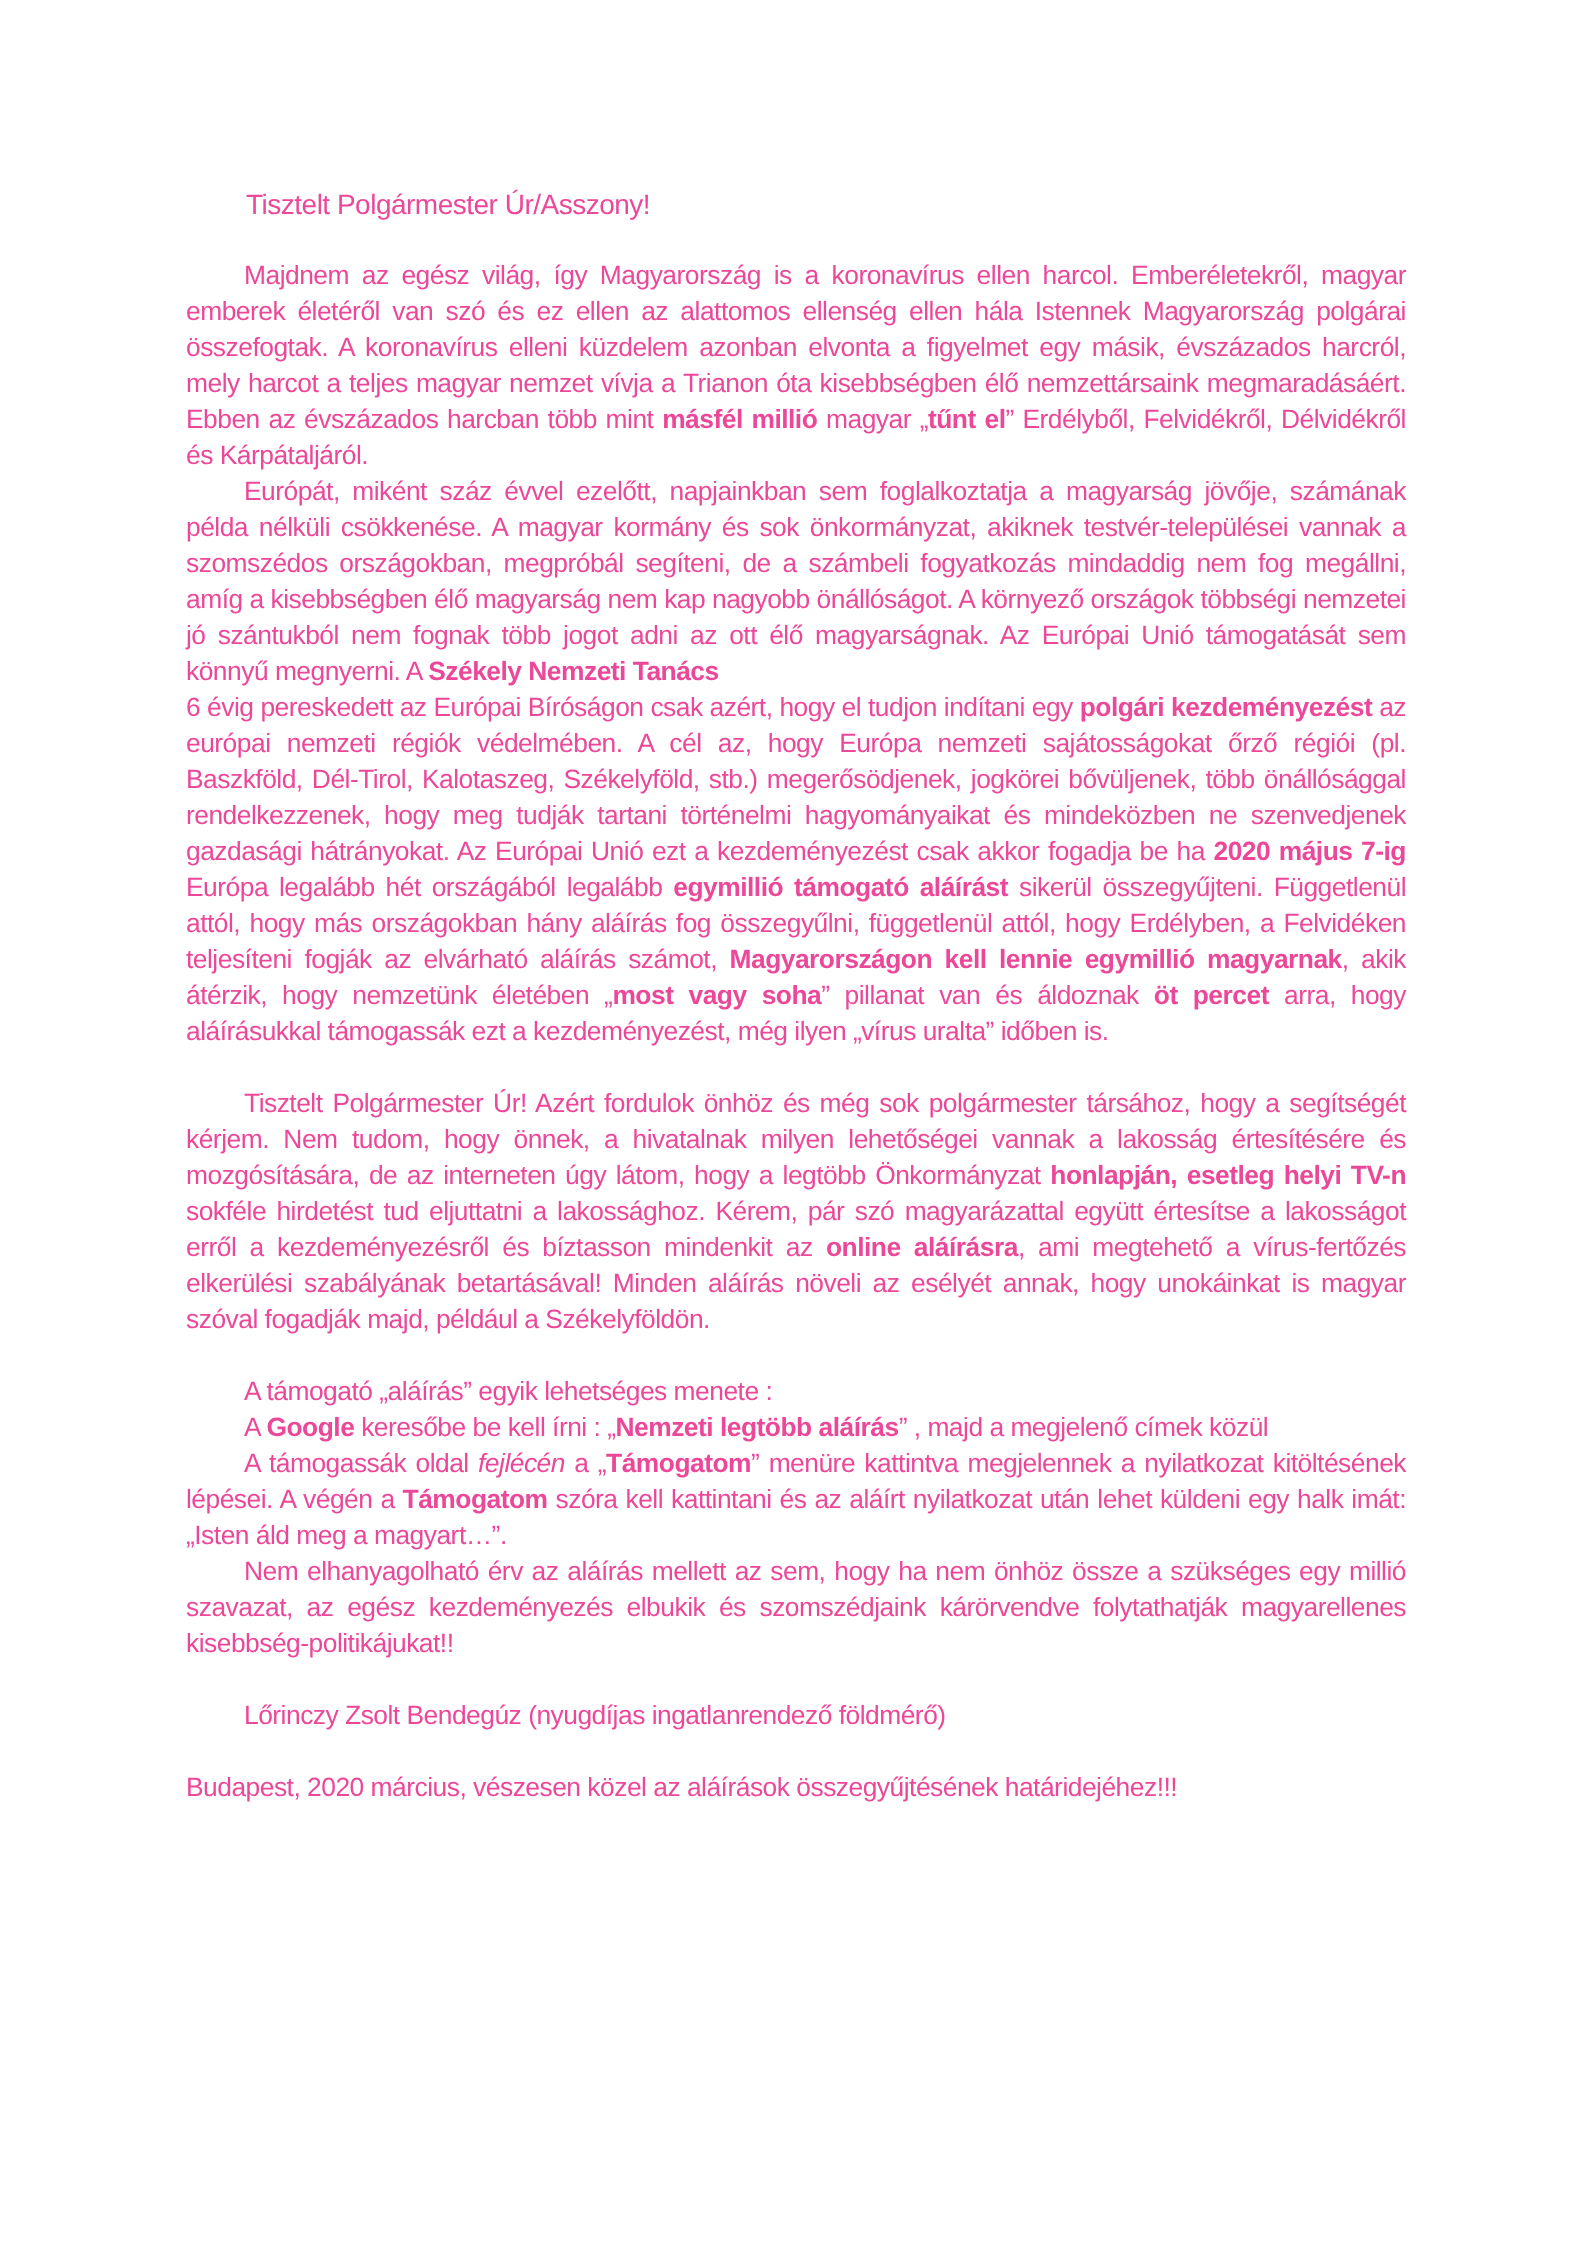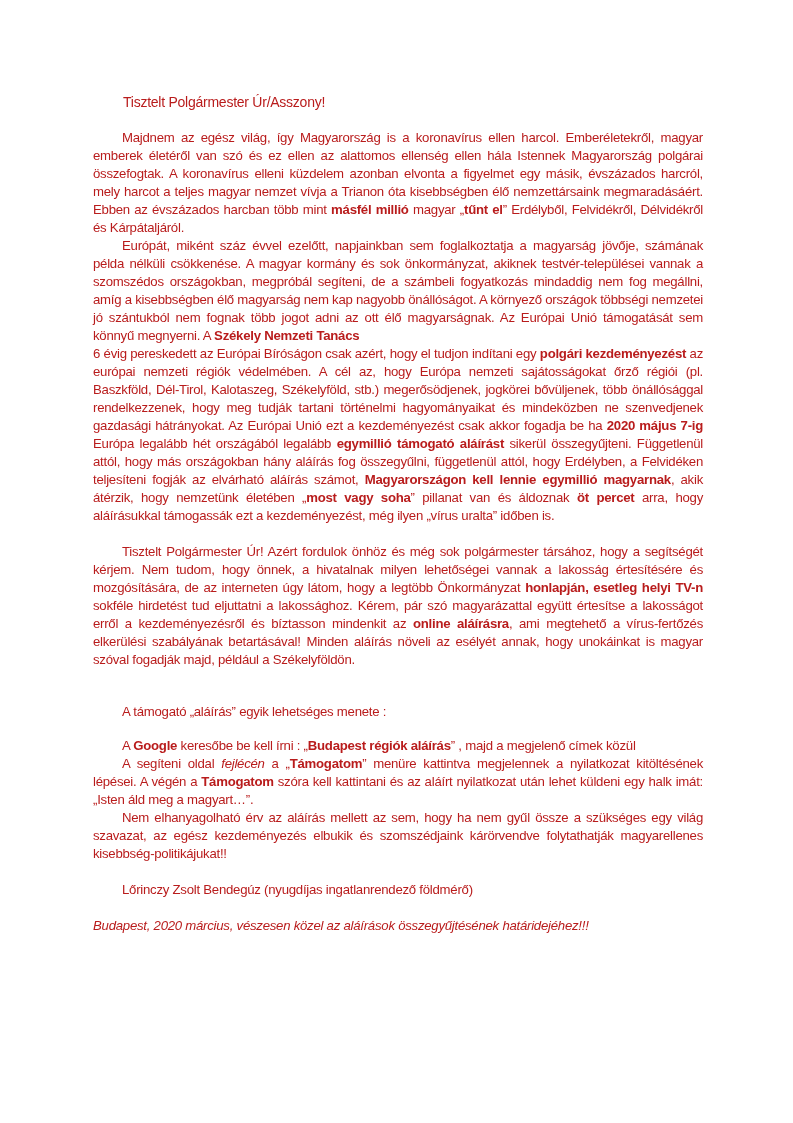--- a/index.html
+++ b/index.html
@@ -1,29 +1,29 @@
 <!DOCTYPE html>
 <html><head>
 <meta charset="utf-8">
 <style>
   html, body { margin: 0; padding: 0; background: #ffffff; }
   body { width: 793px; height: 1123px; position: relative; overflow: hidden; }
   .page {
     position: absolute; left: 93px; top: 93px; width: 610px;
     font-family: "Liberation Sans", sans-serif;
-    font-size: 13.2px; line-height: 18px; color: #b91c1c;
+    font-size: 13.2px; line-height: 18px; color: #ec4899;
     letter-spacing: -0.25px;
   }
   .greeting { margin: 0 0 18px 30px; font-size: 14px; }
   p { margin: 0; text-align: justify; text-indent: 29px; }
   p.noindent { text-indent: 0; }
   .gap { height: 18px; }
-  .step { margin: 16px 0 0 29px; text-indent: 0; text-align: left; }
+  .step { margin: 0 0 0 29px; text-indent: 0; text-align: left; }
   .signature { text-align: left; margin: 0; padding-right: 4px; }
-  .closing { margin: 0; text-indent: 0; text-align: left; font-style: italic; }
+  .closing { margin: 0; text-indent: 0; text-align: left; }
   b { font-weight: bold; }
   i { font-style: italic; }
 </style>
 </head>
 <body>
 
 <div class="page">
   <div class="greeting">Tisztelt Polgármester Úr/Asszony!</div>
 
   <p><span>Majdnem az egész világ, így Magyarország is a koronavírus ellen harcol. Emberéletekről, magyar emberek életéről van szó és ez ellen az alattomos ellenség ellen hála Istennek Magyarország polgárai összefogtak. A koronavírus elleni küzdelem azonban elvonta a figyelmet egy másik, évszázados harcról, mely harcot a teljes magyar nemzet vívja a Trianon óta kisebbségben élő nemzettársaink megmaradásáért. Ebben az évszázados harcban több mint </span><b>másfél millió</b><span>  magyar „</span><b>tűnt el</b><span>” Erdélyből, Felvidékről, Délvidékről és Kárpátaljáról.</span></p>
@@ -31,21 +31,21 @@
   <p><span>Európát, miként száz évvel ezelőtt, napjainkban sem foglalkoztatja a magyarság jövője, számának példa nélküli csökkenése. A magyar kormány és sok önkormányzat, akiknek testvér-települései vannak a szomszédos országokban, megpróbál segíteni, de a számbeli fogyatkozás mindaddig nem fog megállni, amíg a kisebbségben élő magyarság nem kap nagyobb önállóságot. A környező országok többségi nemzetei jó szántukból nem fognak több jogot adni az ott élő magyarságnak. Az Európai Unió támogatását sem könnyű megnyerni. A </span><b>Székely Nemzeti Tanács</b></p>
   <p class="noindent"><span>6 évig pereskedett az Európai Bíróságon csak azért, hogy el tudjon indítani egy </span><b>polgári kezdeményezést</b><span> az európai nemzeti régiók védelmében. A cél az, hogy Európa nemzeti sajátosságokat őrző régiói (pl. Baszkföld, Dél-Tirol, Kalotaszeg, Székelyföld, stb.) megerősödjenek, jogkörei bővüljenek, több önállósággal rendelkezzenek, hogy meg tudják tartani történelmi hagyományaikat és mindeközben ne szenvedjenek gazdasági hátrányokat. Az Európai Unió ezt a kezdeményezést csak akkor fogadja be ha </span><b>2020 május 7-ig</b><span> Európa legalább hét országából legalább </span><b>egymillió támogató aláírást</b><span> sikerül összegyűjteni. Függetlenül attól, hogy más országokban hány aláírás fog összegyűlni, függetlenül attól, hogy Erdélyben, a Felvidéken teljesíteni fogják az elvárható aláírás számot, </span><b>Magyarországon kell lennie egymillió magyarnak</b><span>, akik átérzik, hogy nemzetünk életében „</span><b>most vagy soha</b><span>” pillanat van és áldoznak </span><b>öt percet</b><span> arra, hogy aláírásukkal támogassák ezt a kezdeményezést, még ilyen „vírus uralta” időben is.</span></p>
 
   <div class="gap"></div>
 
   <p><span>Tisztelt Polgármester Úr! Azért fordulok önhöz és még sok polgármester társához, hogy a segítségét kérjem. Nem tudom, hogy önnek, a hivatalnak milyen lehetőségei vannak a lakosság értesítésére és mozgósítására, de az interneten úgy látom, hogy a legtöbb Önkormányzat </span><b>honlapján, esetleg helyi TV-n</b><span> sokféle hirdetést tud eljuttatni a lakossághoz. Kérem, pár szó magyarázattal együtt értesítse a lakosságot erről a kezdeményezésről és bíztasson mindenkit az </span><b>online aláírásra</b><span>, ami megtehető a vírus-fertőzés elkerülési szabályának betartásával! Minden aláírás növeli az esélyét annak, hogy unokáinkat is magyar szóval fogadják majd, például a Székelyföldön.</span></p>
 
   <div class="gap"></div>
 
   <p class="step">A támogató „aláírás” egyik lehetséges menete :</p>
-  <p class="step"><span>A </span><b>Google</b><span> keresőbe be kell írni : „</span><b>Budapest régiók aláírás</b><span>” , majd a megjelenő címek közül</span></p>
-  <p><span>A segíteni oldal </span><i>fejlécén</i><span> a „</span><b>Támogatom</b><span>” menüre kattintva megjelennek a nyilatkozat kitöltésének lépései. A végén a  </span><b>Támogatom</b><span> szóra kell kattintani és az aláírt nyilatkozat után lehet küldeni egy halk imát: „Isten áld meg a magyart…”.</span></p>
-  <p> Nem elhanyagolható érv az aláírás mellett az sem, hogy ha nem gyűl össze a szükséges egy világ szavazat, az egész kezdeményezés elbukik és szomszédjaink kárörvendve folytathatják magyarellenes kisebbség-politikájukat!!</p>
+  <p class="step"><span>A </span><b>Google</b><span> keresőbe be kell írni : „</span><b>Nemzeti legtöbb aláírás</b><span>” , majd a megjelenő címek közül</span></p>
+  <p><span>A támogassák oldal </span><i>fejlécén</i><span> a „</span><b>Támogatom</b><span>” menüre kattintva megjelennek a nyilatkozat kitöltésének lépései. A végén a  </span><b>Támogatom</b><span> szóra kell kattintani és az aláírt nyilatkozat után lehet küldeni egy halk imát: „Isten áld meg a magyart…”.</span></p>
+  <p> Nem elhanyagolható érv az aláírás mellett az sem, hogy ha nem önhöz össze a szükséges egy millió szavazat, az egész kezdeményezés elbukik és szomszédjaink kárörvendve folytathatják magyarellenes kisebbség-politikájukat!!</p>
 
   <div class="gap"></div>
   <p class="signature">Lőrinczy Zsolt Bendegúz (nyugdíjas ingatlanrendező földmérő)</p>
   <div class="gap"></div>
   <p class="closing">Budapest, 2020  március, vészesen közel az aláírások összegyűjtésének határidejéhez!!!</p>
 </div>
 
 </body></html>

